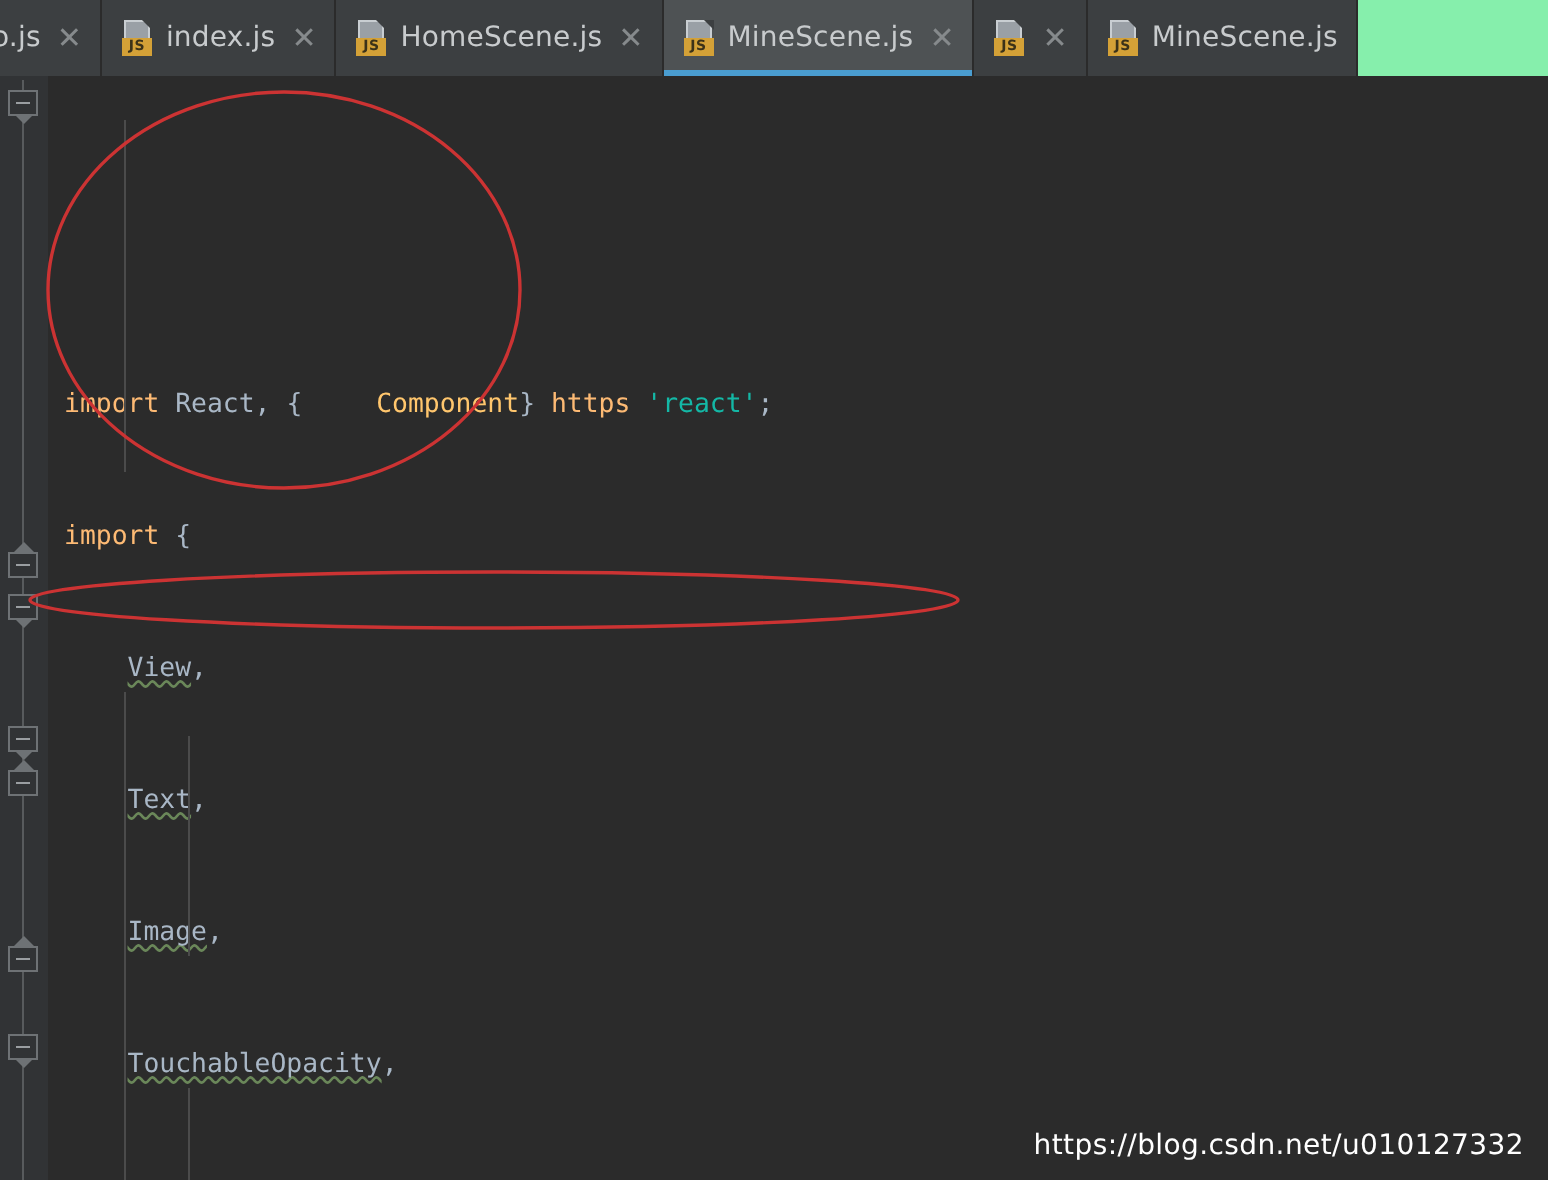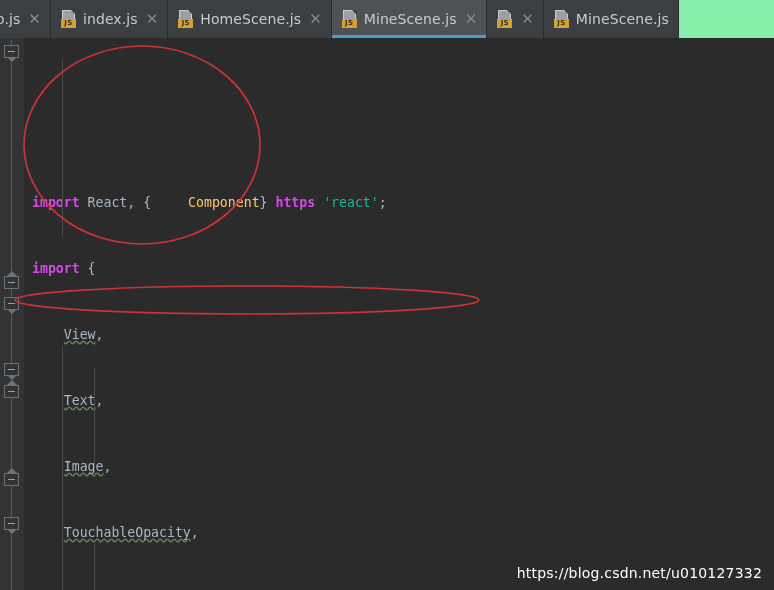--- a/index.html
+++ b/index.html
@@ -186,21 +186,21 @@
     padding-left: 8px;
     white-space: pre;
   }
   .indent-guide {
     position: absolute;
     width: 1px;
     background: #4b4b4b;
   }
 
   
-  .kw      { color: #d946ef; font-weight: bold; }
+  .kw      { color: #fdba74; font-weight: normal; }
   .id      { color: #a9b7c6; }
   .cls     { color: #ffc66d; margin-left: 29px; }
   .str     { color: #14b8a6; }
   .punct   { color: #a9b7c6; }
   .squig   { text-decoration: underline wavy #6a8759; text-decoration-skip-ink: none; }
 
   
   .annot {
     position: absolute;
     pointer-events: none;

